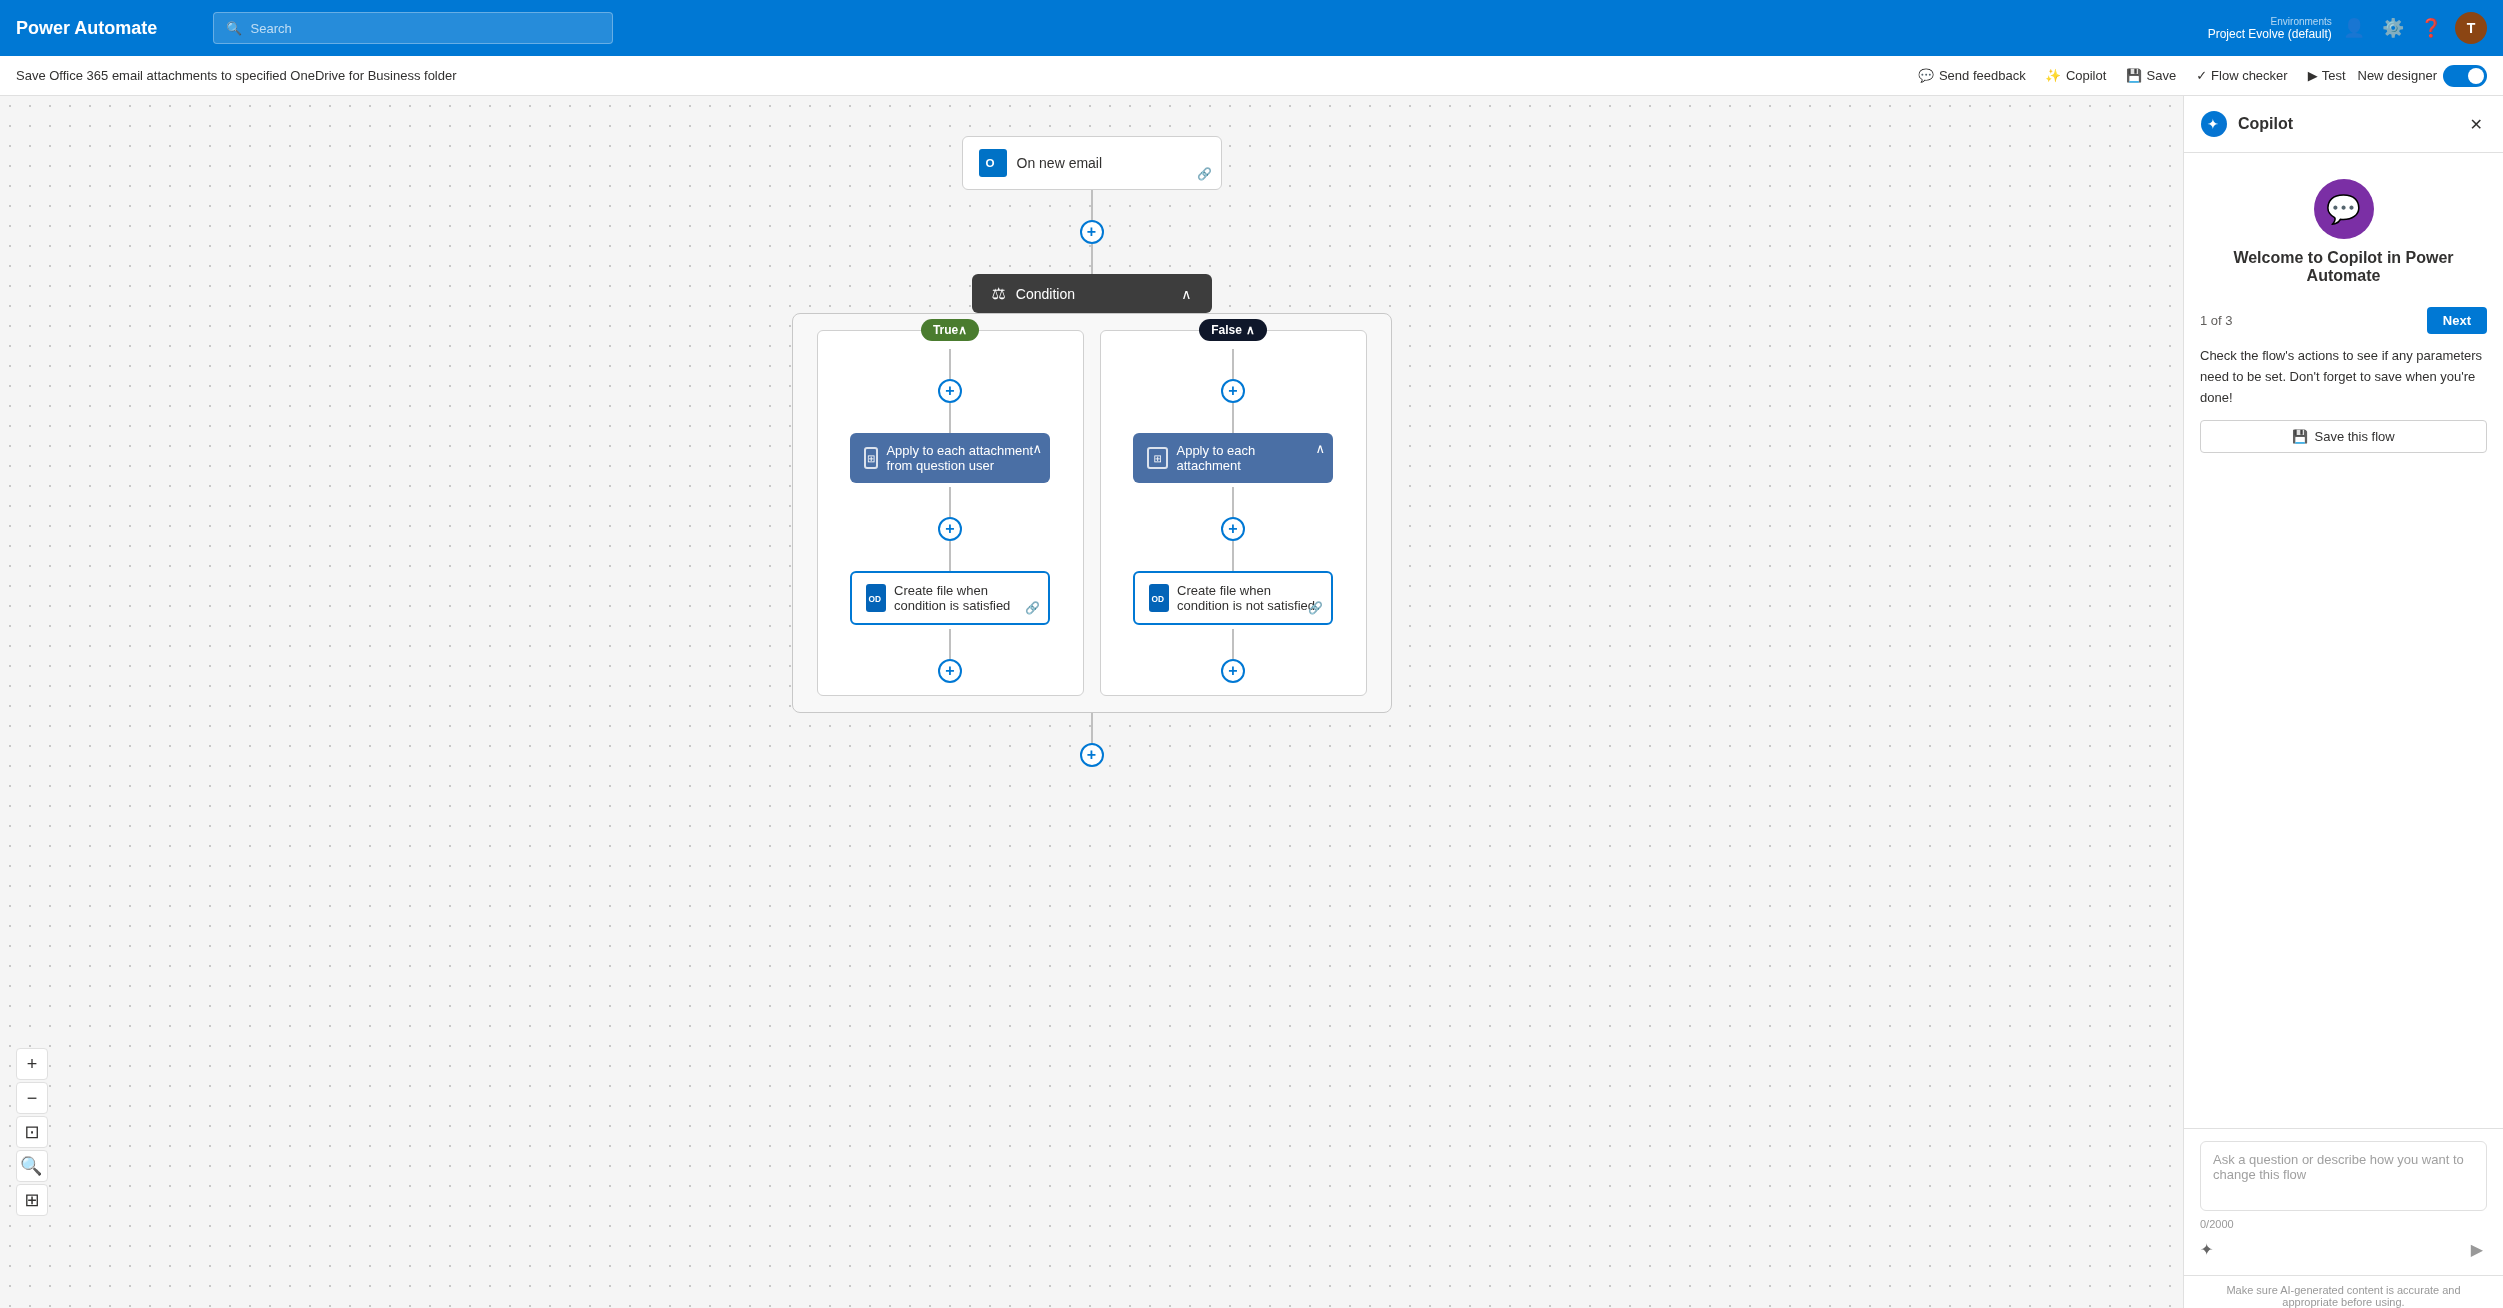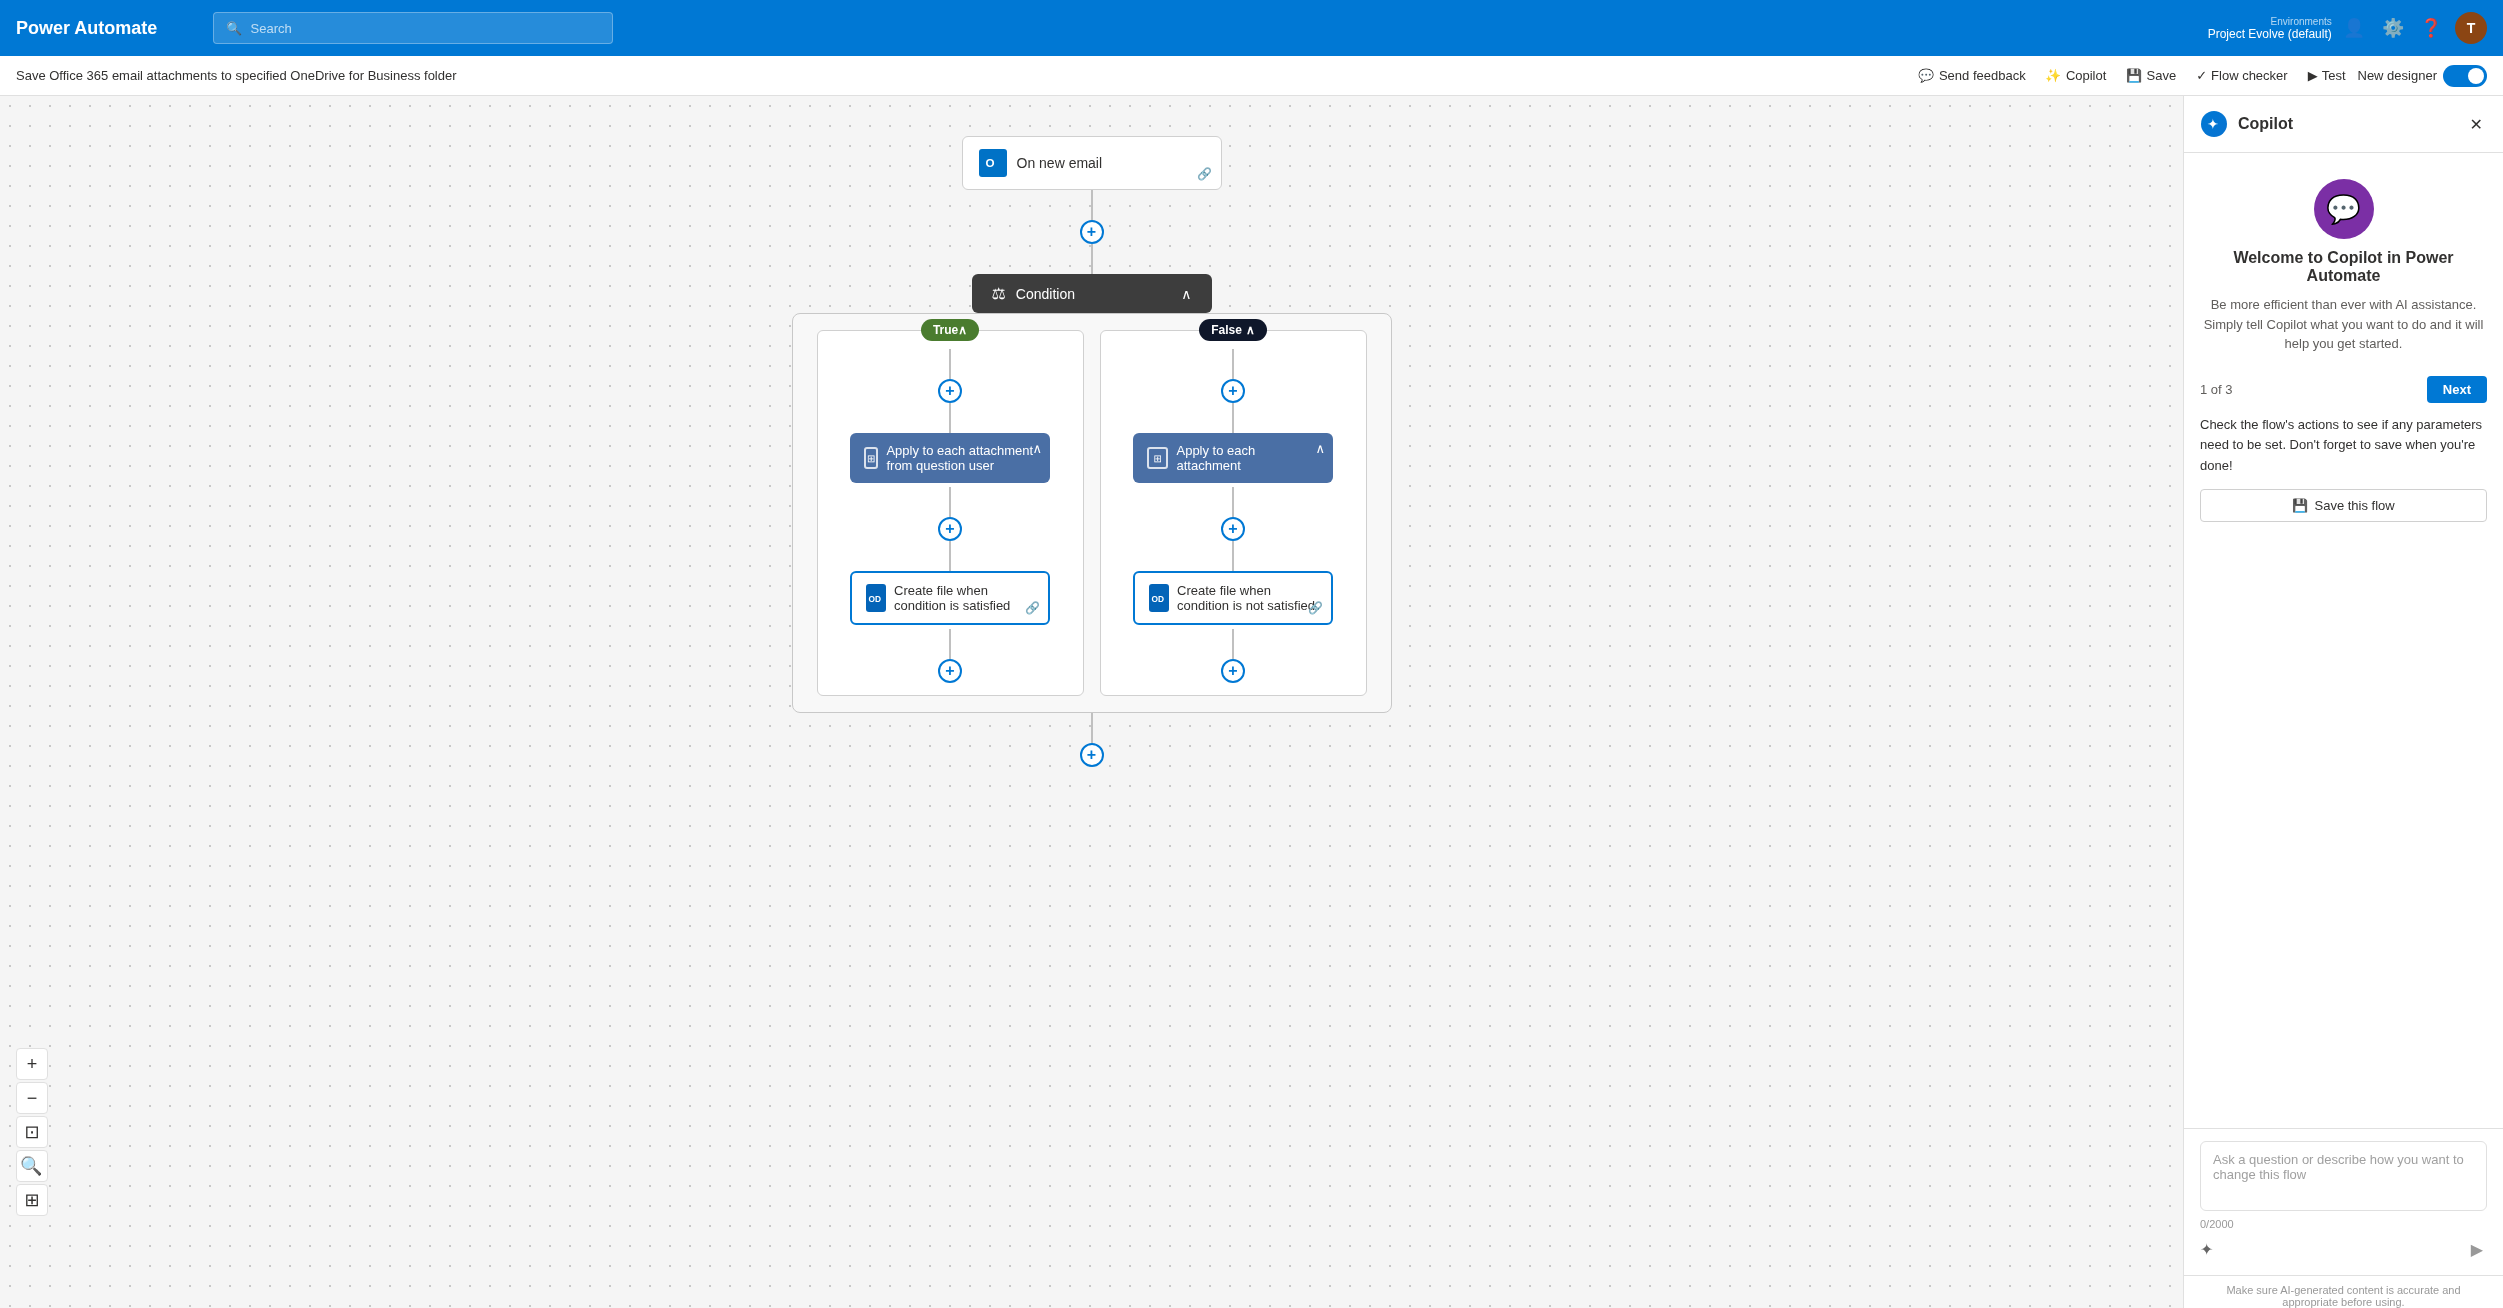--- a/index.html
+++ b/index.html
@@ -719,21 +719,20 @@
       <button class="copilot-close">✕</button>
     </div>
 
     <div class="copilot-content">
 
       <div class="copilot-hero">
         <div class="copilot-bubble">
           <span style="font-size:28px;">💬</span>
         </div>
         <div class="copilot-welcome-title">Welcome to Copilot in Power Automate</div>
-        <div class="copilot-desc">Be more efficient than ever with AI assistance. Simply tell Copilot what you want to do and it will help you get started.</div>
       </div>
 
       <div class="pagination-row">
         <span class="page-indicator">1 of 3</span>
         <button class="next-btn">Next</button>
       </div>
 
 
       <div class="copilot-message">
         <span>Check the flow's actions to see if any parameters need to be set. Don't forget to save when you're done!</span>

